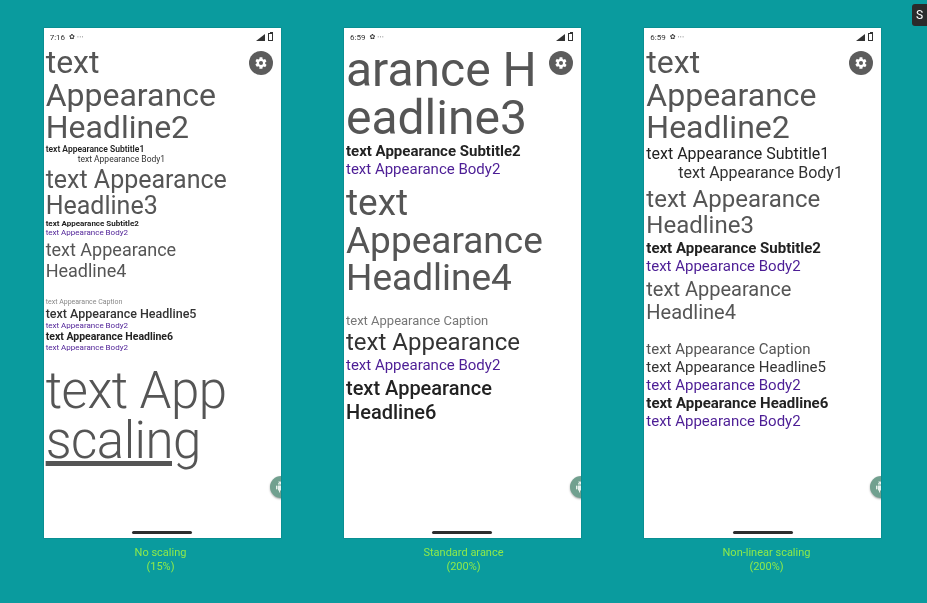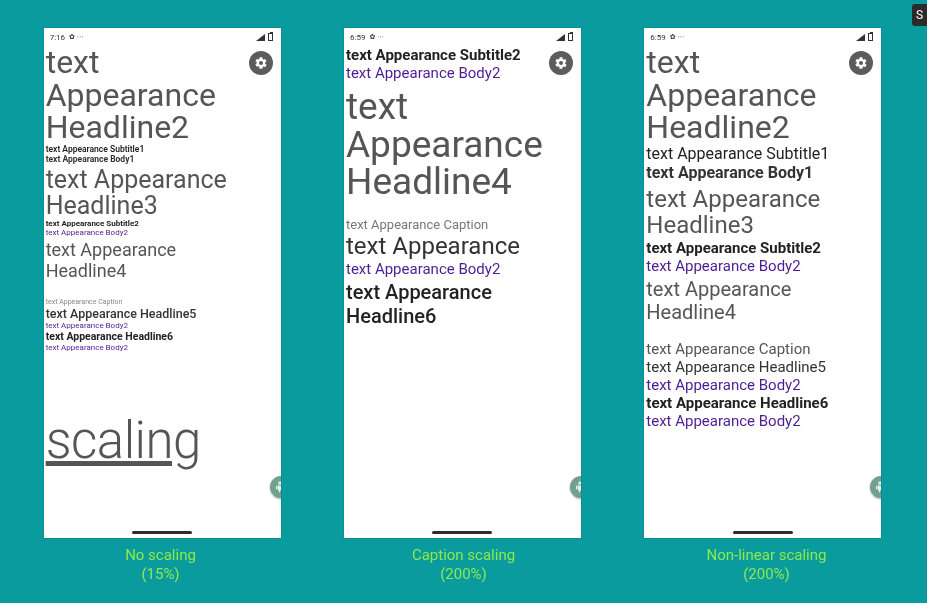--- a/index.html
+++ b/index.html
@@ -83,21 +83,21 @@
     padding: 0 2px 0 2px;
     color:#444;
     position: relative;
   }
 
   .txt-h1 { font-size: 51px; line-height:0.98; font-weight:300; color:#555; letter-spacing:-0.5px;}
   .txt-h2 { font-size: 32px; line-height:1.02; font-weight:400; color:#555;}
   .txt-h3 { font-size: 25px; line-height:1.05; font-weight:400; color:#555;}
   .txt-h4 { font-size: 18px; line-height:1.15; font-weight:400; color:#555;}
   .txt-sub1 { font-size: 8.5px; font-weight:600; color:#222;}
-  .txt-body1 { font-size: 8.5px; font-weight:700; color:#333;}
+  .txt-body1 { font-size: 8.5px; font-weight:400; color:#333;margin-left:32px;}
   .txt-sub2 { font-size: 8px; font-weight:700; color:#222;}
   .txt-body2 { font-size: 8px; font-weight:400; color:#4c1d95;}
   .txt-caption { font-size: 7px; font-weight:400; color:#888;margin-top:16px;}
   .txt-h5 { font-size: 12.5px; font-weight:500; color:#333;}
   .txt-h6 { font-size: 10.5px; font-weight:700; color:#222;}
 
   
   .p2 .txt-h3 { font-size: 48px; line-height:1.0; color:#555;}
   .p2 .txt-sub2 { font-size: 15px; font-weight:700;}
   .p2 .txt-body2 { font-size: 15px; }
@@ -139,21 +139,21 @@
   .caption-row {
     display:flex;
     justify-content: space-around;
     padding: 8px 18px 0 18px;
     gap:18px;
   }
   .caption {
     width:237px;
     text-align:center;
     color:#8eea4a;
-    font-size: 15px;
+    font-size: 11px;
     line-height:1.25;
     font-weight:400;
   }
 </style>
 </head>
 <body>
 
 <div class="side-tab">S</div>
 
 <div class="row">
@@ -189,21 +189,21 @@
       <div class="txt-h4">
         <span>text Appearance</span><br><span>Headline4</span>
       </div>
       <div class="txt-caption">text Appearance Caption</div>
       <div class="txt-h5">text Appearance Headline5</div>
       <div class="txt-body2">text Appearance Body2</div>
       <div class="txt-h6">text Appearance Headline6</div>
       <div class="txt-body2">text Appearance Body2</div>
       <div style="height:14px"></div>
       <div class="txt-h1">
-        <br><span style="text-decoration:underline;">scaling</span>
+        <span>text App</span><br><span style="text-decoration:underline;">scaling</span>
       </div>
     </div>
     <div class="dock" style="top:448px;">
       <svg viewBox="0 0 24 24">
           <path d="M6 18a1 1 0 0 0 1 1h1v3a1 1 0 0 0 2 0v-3h4v3a1 1 0 0 0 2 0v-3h1a1 1 0 0 0 1-1V9H6v9ZM3.5 9A1.5 1.5 0 0 0 2 10.5v5a1.5 1.5 0 0 0 3 0v-5A1.5 1.5 0 0 0 3.5 9Zm17 0A1.5 1.5 0 0 0 19 10.5v5a1.5 1.5 0 0 0 3 0v-5A1.5 1.5 0 0 0 20.5 9ZM15.53 2.16l1.3-1.3a.5.5 0 0 0-.71-.71L14.65 1.62A5.93 5.93 0 0 0 12 1a5.93 5.93 0 0 0-2.65.62L7.88.15a.5.5 0 0 0-.71.71l1.3 1.3A5.99 5.99 0 0 0 6 7h12a5.99 5.99 0 0 0-2.47-4.84ZM10 5H9V4h1Zm5 0h-1V4h1Z"></path>
         </svg>
     </div>
     <div class="nav-indicator"></div>
   </div>
 
@@ -214,20 +214,23 @@
       <span class="spacer"></span>
       <span class="signal"></span>
       <span class="batt"></span>
     </div>
     <div class="gear">
       <svg viewBox="0 0 24 24">
           <path d="M19.14 12.94a7.14 7.14 0 0 0 .05-.94 7.14 7.14 0 0 0-.05-.94l2.03-1.58a.5.5 0 0 0 .12-.64l-1.92-3.32a.5.5 0 0 0-.6-.22l-2.39.96a7.03 7.03 0 0 0-1.62-.94l-.36-2.54A.5.5 0 0 0 14 2h-4a.5.5 0 0 0-.49.42l-.36 2.54c-.58.24-1.12.55-1.62.94l-2.39-.96a.5.5 0 0 0-.6.22L2.62 8.48a.5.5 0 0 0 .12.64l2.03 1.58c-.03.31-.05.63-.05.94s.02.63.05.94L2.74 14.16a.5.5 0 0 0-.12.64l1.92 3.32c.13.23.4.32.6.22l2.39-.96c.5.39 1.04.7 1.62.94l.36 2.54A.5.5 0 0 0 10 22h4a.5.5 0 0 0 .49-.42l.36-2.54c.58-.24 1.12-.55 1.62-.94l2.39.96c.23.09.47 0 .6-.22l1.92-3.32a.5.5 0 0 0-.12-.64l-2.03-1.58ZM12 15.5A3.5 3.5 0 1 1 15.5 12 3.5 3.5 0 0 1 12 15.5Z"></path>
         </svg>
     </div>
     <div class="content">
+      <div class="txt-h3">
+        <span>arance H</span><br><span>eadline3</span>
+      </div>
       <div class="txt-sub2">text Appearance Subtitle2</div>
       <div class="txt-body2">text Appearance Body2</div>
       <div style="height:6px"></div>
       <div class="txt-h4">
         <span>text</span><br><span>Appearance</span><br><span>Headline4</span>
       </div>
       <div class="txt-caption">text Appearance Caption</div>
       <div style="height:2px"></div>
       <div class="txt-h5">
         <span>text Appearance</span><br>
@@ -289,18 +292,18 @@
     <div class="nav-indicator"></div>
   </div>
 
 </div>
 
 <div class="caption-row">
   <div class="caption">
     <span>No scaling</span><br><span>(15%)</span>
   </div>
   <div class="caption">
-    <span>Caption scaling</span><br><span>(200%)</span>
+    <span>Standard arance</span><br><span>(200%)</span>
   </div>
   <div class="caption">
     <span>Non-linear scaling</span><br><span>(200%)</span>
   </div>
 </div>
 
 </body></html>

